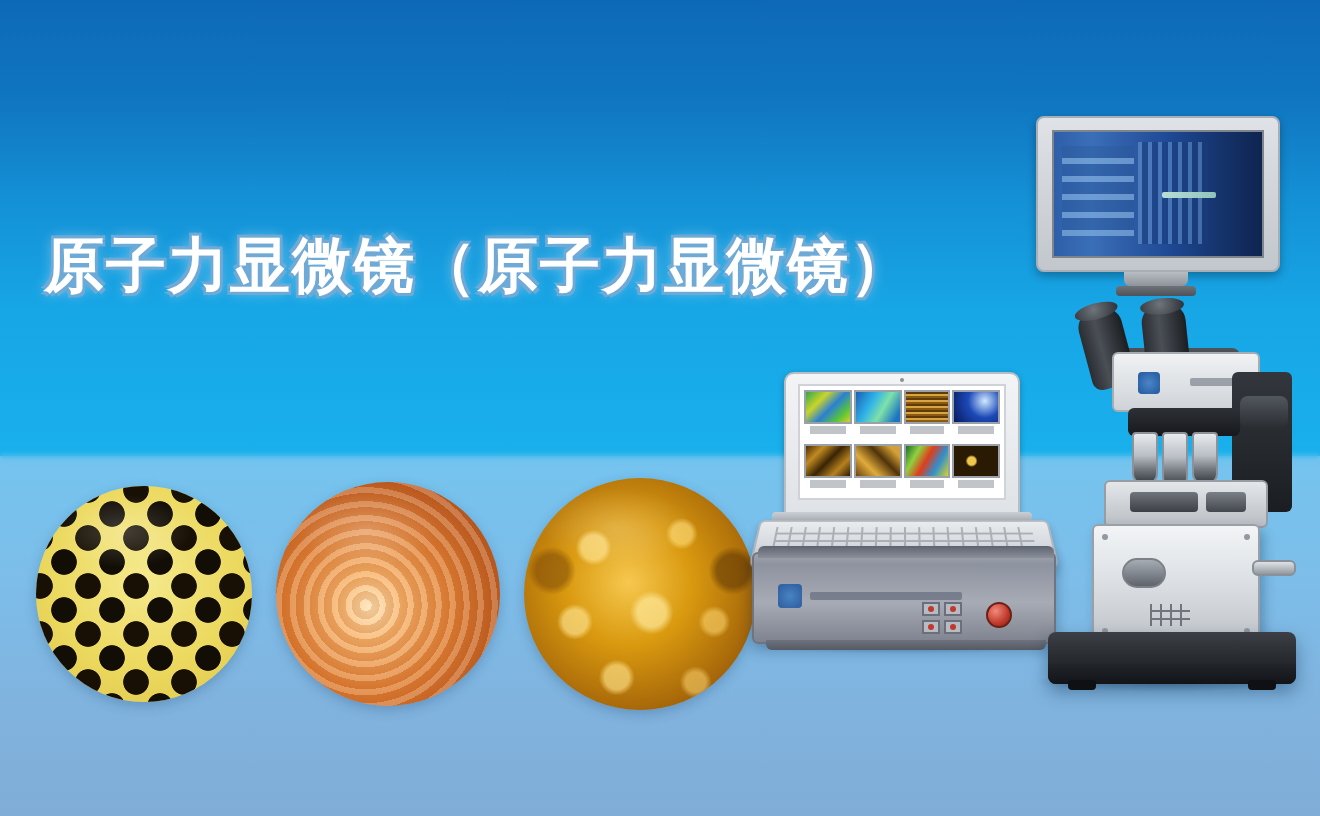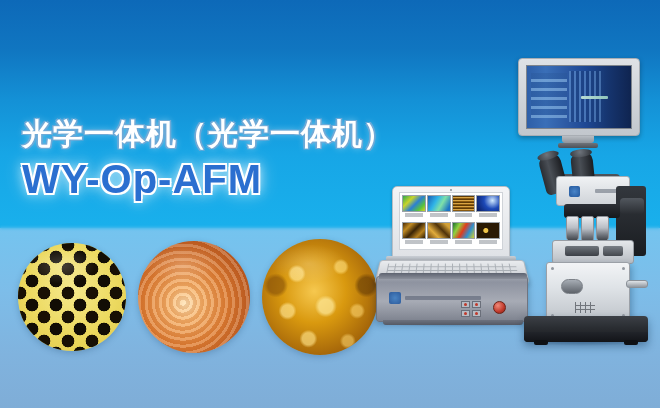--- a/index.html
+++ b/index.html
@@ -230,22 +230,21 @@
 </head>
 <body>
 
 <div class="banner">
 
   <div class="sky"></div>
   <div class="floor"></div>
   <div class="horizon"></div>
 
   <div class="heading-zone">
-    <div class="title-cn">光学一体机（光学一体机）</div>
-    <div class="title-model">WY-Op-AFM</div>
+    <div class="title-cn">原子力显微镜（原子力显微镜）</div>
   </div>
 
   <div class="samples">
     <div class="sample s1">
       <div class="dots"></div>
       <div class="gloss"></div>
     </div>
     <div class="sample s2">
       <div class="tex"></div>
       <div class="gloss"></div>

